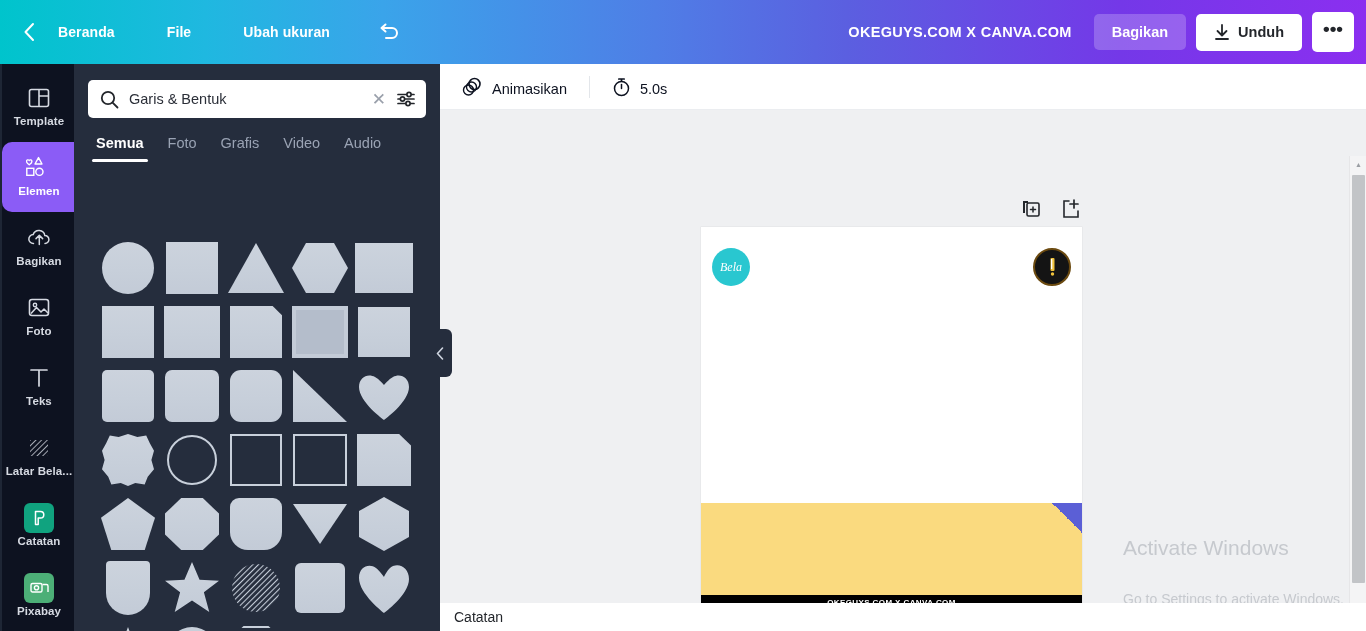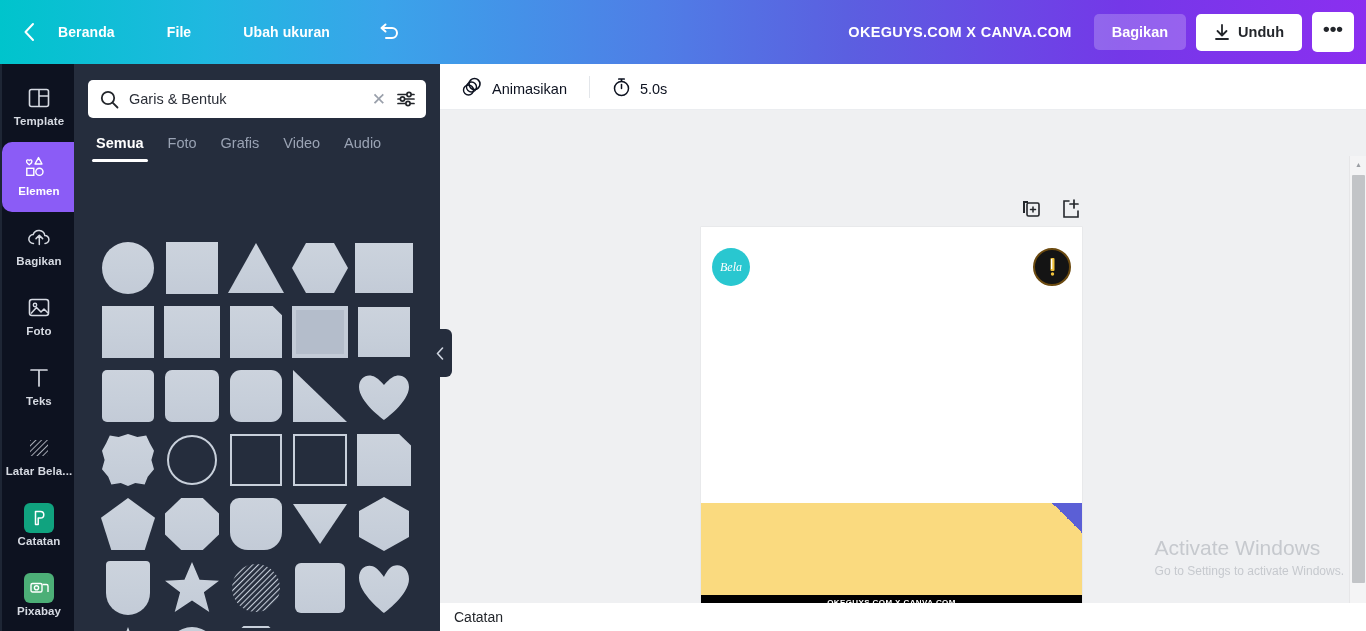--- a/index.html
+++ b/index.html
@@ -145,21 +145,21 @@
     color:#fff; font-size:8px; font-weight:700; letter-spacing:.4px;
   }
   .page2 {
     position:absolute; left:261px; top:516px; width:381px; height:24px;
     background:#e7e9ec; border-top:1px dotted #d4d7db;
   }
   .winmark {
     position:absolute; right:22px; top:425px; text-align:left; color:#c6c9ce; user-select:none; pointer-events:none;
   }
   .winmark .w1 { font-size:21px; line-height:26px; font-weight:400; }
-  .winmark .w2 { font-size:12px; line-height:20px; }
+  .winmark .w2 { font-size:14px; line-height:20px;margin-top:28px; }
 
   
   .vsb {
     position:absolute; right:0; top:46px; width:17px; height:521px; background:#f4f4f5; border-left:1px solid #e6e6e8;
   }
   .vsb .arw { width:17px; height:17px; display:flex; align-items:center; justify-content:center; color:#9b9ea3; font-size:7px; cursor:pointer;}
   .vsb .thumb { position:absolute; left:2px; top:19px; width:13px; height:408px; background:#c2c4c7; border-radius:1px; cursor:pointer;}
   .hsb {
     position:absolute; left:0; bottom:0; width:909px; height:14px; background:#f4f4f5;
     display:flex; align-items:center;

